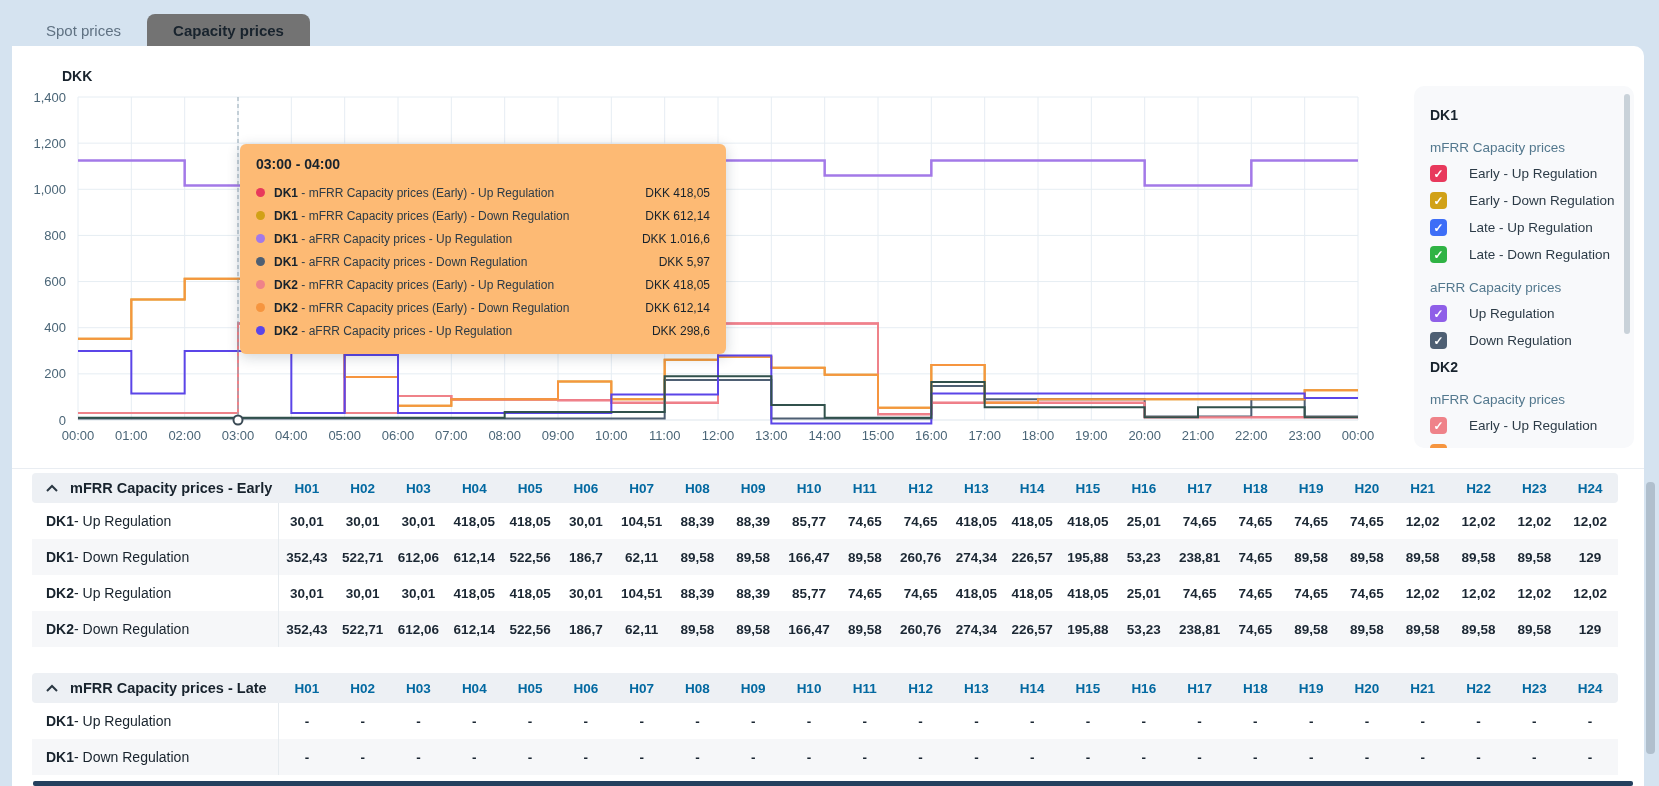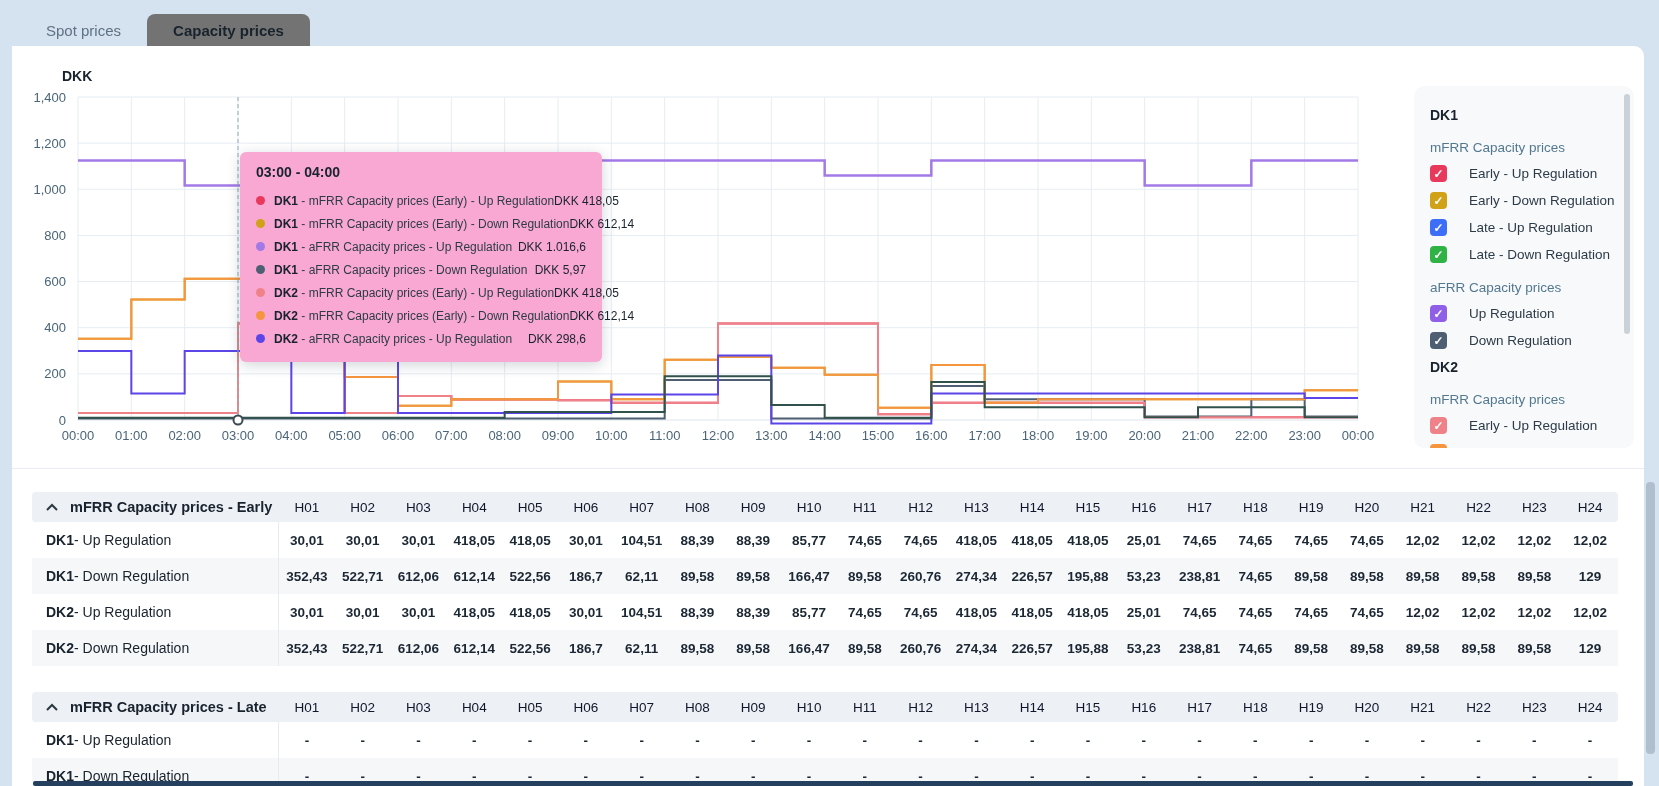--- a/index.html
+++ b/index.html
@@ -11,21 +11,21 @@
     color:#5f7182;cursor:pointer;white-space:nowrap;}
   .tab.active{background:#737373;border-radius:8px 8px 0 0;font-weight:700;color:#18232d;}
   
   .chart-card{position:absolute;left:12px;top:46px;width:1632px;height:422px;
     background:#ffffff;border-radius:0 10px 0 0;z-index:0;}
   .dkk-label{position:absolute;left:62px;top:68px;font-size:14px;font-weight:700;
     color:#18232d;z-index:2;}
   svg.plot{position:absolute;left:0;top:0;width:1659px;height:786px;z-index:1;
     pointer-events:none;}
   
-  .tooltip{position:absolute;left:240px;top:152px;width:362px;background:#f9a8d4;
+  .tooltip{position:absolute;left:240px;top:144px;width:486px;background:#fdba74;
     border-radius:6px;box-shadow:0 3px 14px rgba(20,40,60,.20);padding:12px 16px 12px 16px;
     z-index:3;box-sizing:border-box;}
   .tt-title{font-size:14px;font-weight:700;color:#18232d;margin-bottom:9px;}
   .tt-row{display:flex;align-items:center;height:23px;font-size:12px;}
   .tt-dot{width:9px;height:9px;border-radius:50%;margin-right:9px;flex:0 0 9px;}
   .tt-label{flex:1;color:#2c3b47;white-space:nowrap;}
   .tt-label b{color:#18232d;}
   .tt-value{font-weight:400;color:#18232d;white-space:nowrap;}
   
   .legend{position:absolute;left:1414px;top:86px;width:220px;height:362px;
@@ -36,28 +36,28 @@
   .lg-item{height:27px;display:flex;align-items:center;gap:22px;cursor:pointer;}
   .lg-cb{width:17px;height:17px;border-radius:4px;display:flex;align-items:center;
     justify-content:center;color:#fff;font-size:12px;font-weight:700;flex:0 0 17px;}
   .lg-cb::before{content:"\2713";}
   .lg-lab{font-size:13.5px;color:#2c3b47;white-space:nowrap;}
   .lg-scroll{position:absolute;right:4px;top:8px;width:6px;height:240px;
     background:#c9d2d9;border-radius:3px;}
   
   .tables-card{position:absolute;left:12px;top:468px;width:1632px;height:318px;
     background:#ffffff;border-top:1px solid #e9edf2;box-sizing:border-box;
-    padding-top:23px;overflow:hidden;z-index:2;}
+    padding-top:4px;overflow:hidden;z-index:2;}
   .t-block{margin:0 26px 0 20px;}
   .t-block + .t-block{margin-top:26px;}
   .tgrid{display:grid;grid-template-columns:247px repeat(24,1fr);align-items:center;}
   .t-head{height:30px;background:#edf0f4;border-radius:4px;}
   .t-first{display:flex;align-items:center;height:100%;padding-left:14px;box-sizing:border-box;}
   .t-title-text{font-size:14.5px;font-weight:700;color:#18232d;margin-left:12px;white-space:nowrap;}
-  .col-h{text-align:center;font-size:13.5px;font-weight:400;color:#0f172a;}
+  .col-h{text-align:center;font-size:13.5px;font-weight:700;color:#0369a1;}
   .t-row{height:36px;font-size:13.5px;}
   .t-row.alt{background:#f6f7f9;}
   .t-row .t-first{border-right:1px solid #e6ebef;font-size:14px;color:#18232d;}
   .t-row .t-first b{margin-right:0;}
   .cell{text-align:center;font-weight:700;color:#1b2733;}
   .chev{cursor:pointer;display:flex;align-items:center;}
   
   .v-scroll{position:absolute;left:1646px;top:482px;width:9px;height:272px;
     background:#b0bfcd;border-radius:4px;z-index:3;}
   .h-scroll{position:absolute;left:33px;top:781px;width:1600px;height:5px;

